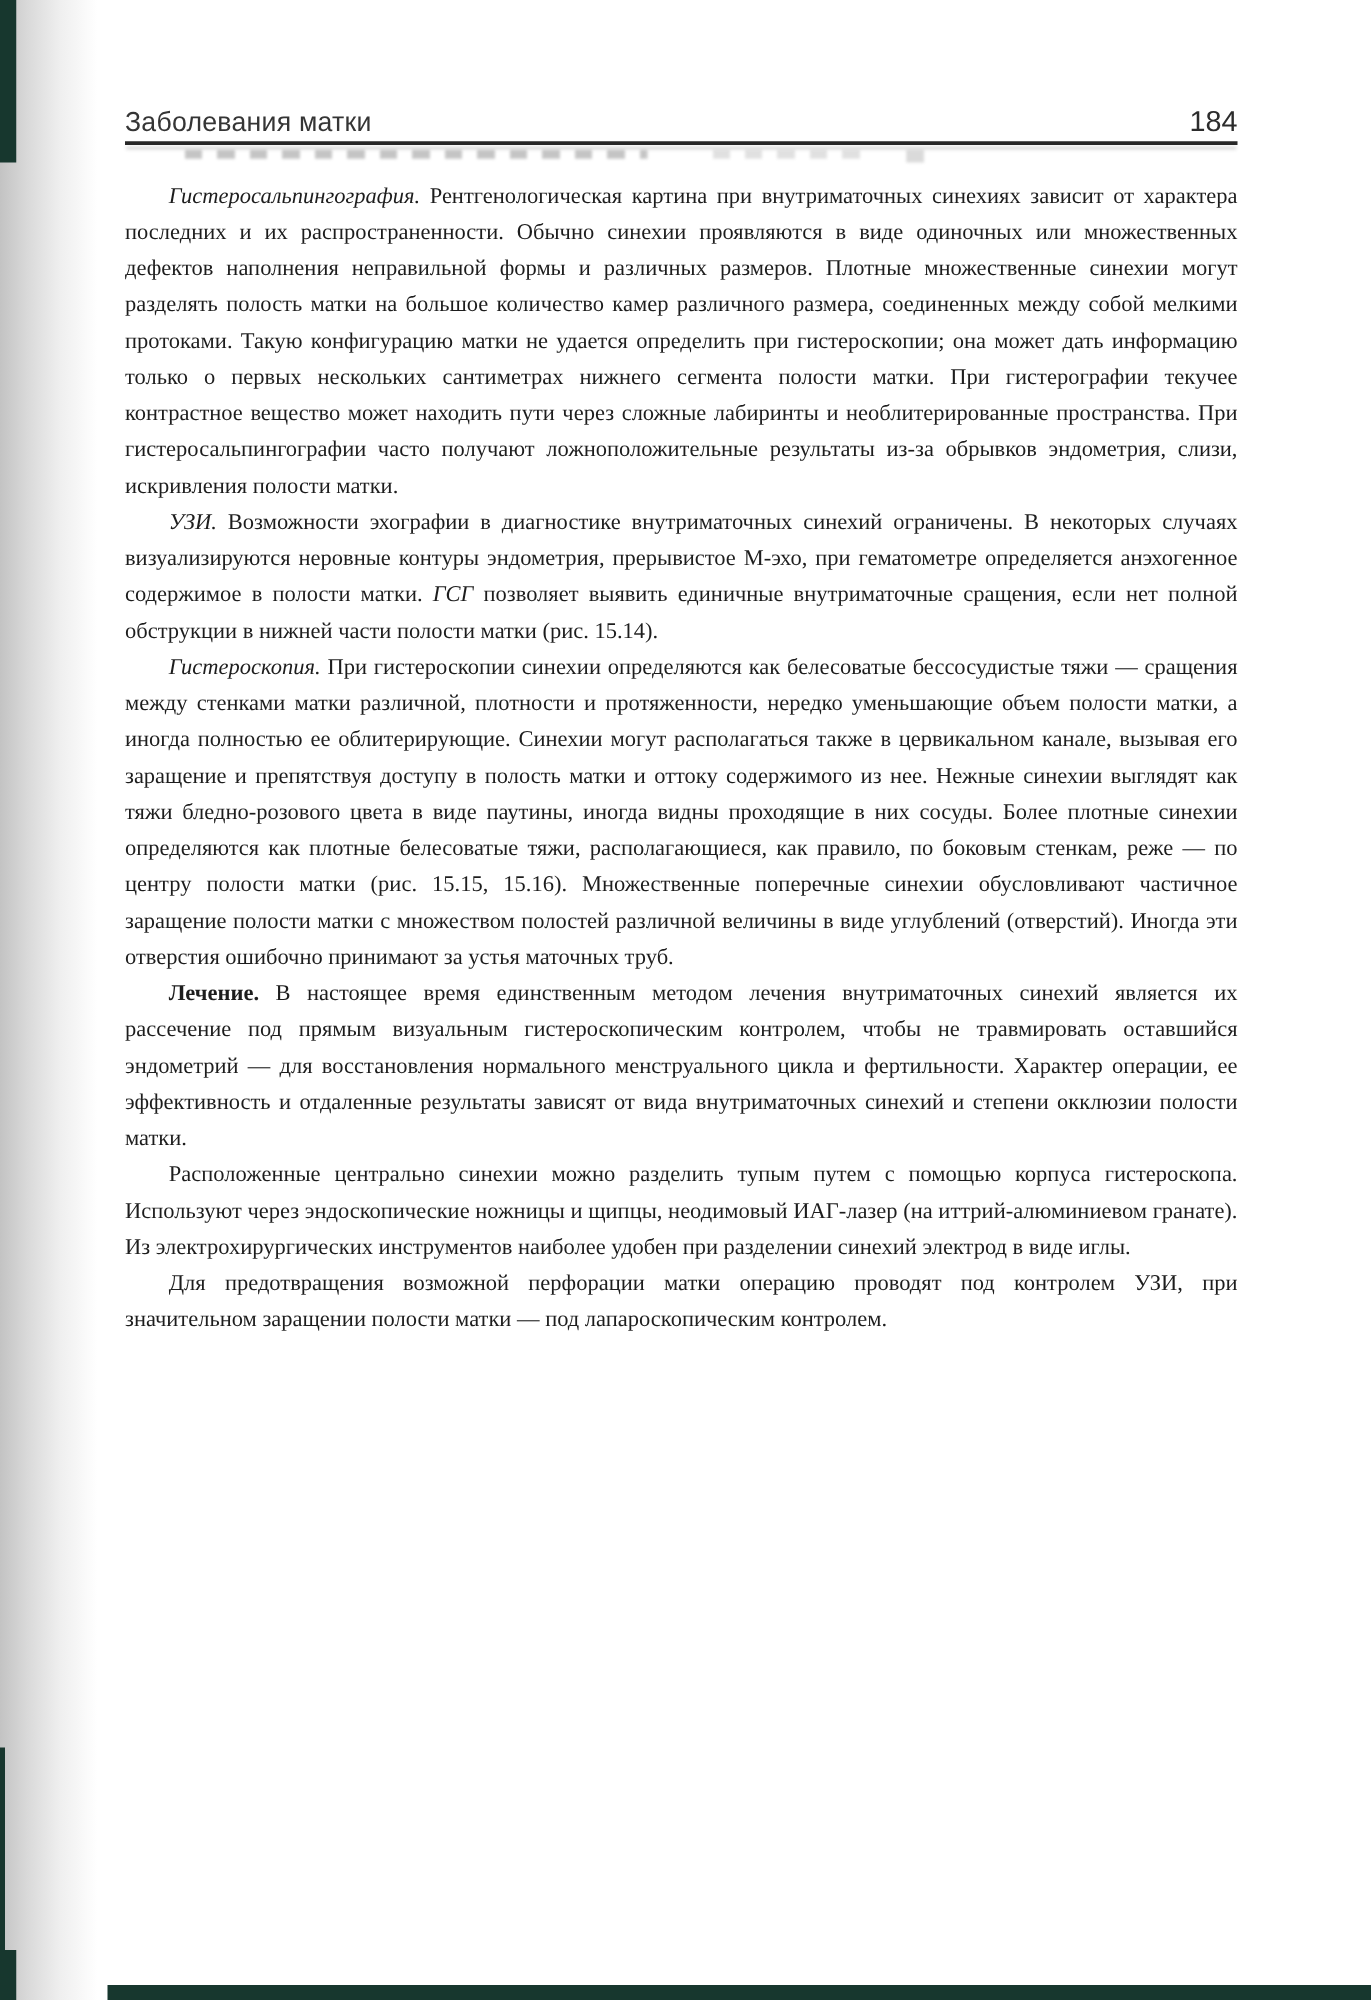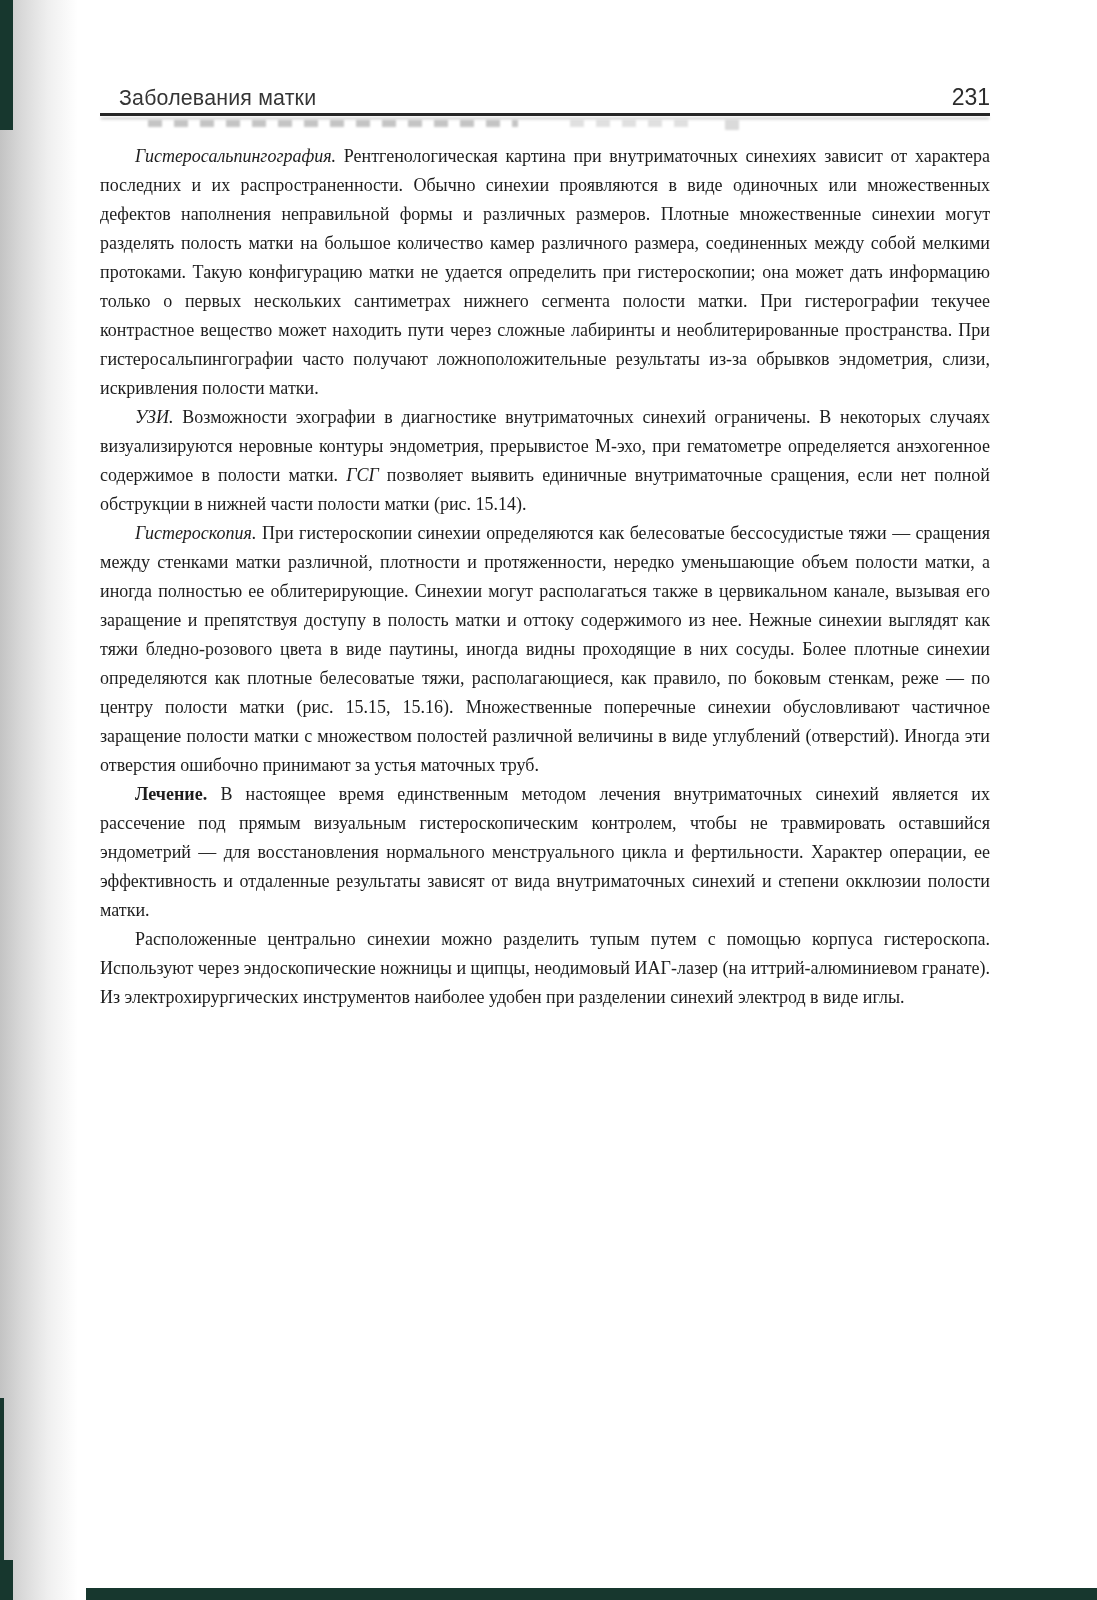--- a/index.html
+++ b/index.html
@@ -34,21 +34,20 @@
   .running-head {
     position: absolute;
     left: 100px;
     right: 107px;
     top: 84px;
     display: flex;
     justify-content: space-between;
     align-items: center;
     font-family: "Liberation Sans", sans-serif;
     color: #353535;
-    margin-left: 19px;
   }
   .running-head .title {
     font-size: 22px;
     letter-spacing: 0.2px;
     transform: scaleX(0.97);
     transform-origin: left;
   }
   .running-head .pagenum {
     font-size: 23px;
     color: #2c2c2c;
@@ -98,21 +97,21 @@
 <div class="page">
 
   <div class="left-edge-shadow"></div>
   <div class="scan-bar top-left"></div>
   <div class="scan-bar left-thin"></div>
   <div class="scan-bar bottom-left"></div>
   <div class="scan-bar bottom"></div>
 
   <div class="running-head">
     <span class="title">Заболевания матки</span>
-    <span class="pagenum">231</span>
+    <span class="pagenum">184</span>
   </div>
   <div class="head-rule"></div>
   <div class="head-smudge s1"></div>
   <div class="head-smudge s2"></div>
   <div class="head-smudge s3"></div>
 
   <div class="body-text">
 
     <p>
       <span class="r-i">Гистеросальпингография.</span><span> Рентгенологическая картина при внутриматочных синехиях зависит от характера последних и их распространенности. Обычно синехии проявляются в виде одиночных или множественных дефектов наполнения неправильной формы и различных размеров. Плотные множественные синехии могут разделять полость матки на большое количество камер различного размера, соединенных между собой мелкими протоками. Такую конфигурацию матки не удается определить при гистероскопии; она может дать информацию только о первых нескольких сантиметрах нижнего сегмента полости матки. При гистерографии текучее контрастное вещество может находить пути через сложные лабиринты и необлитерированные пространства. При гистеросальпингографии часто получают ложноположительные результаты из-за обрывков эндометрия, слизи, искривления полости матки.</span>
@@ -127,16 +126,19 @@
     </p>
 
     <p>
       <span class="r-b">Лечение.</span><span> В настоящее время единственным методом лечения внутриматочных синехий является их рассечение под прямым визуальным гистероскопическим контролем, чтобы не травмировать оставшийся эндометрий — для восстановления нормального менструального цикла и фертильности. Характер операции, ее эффективность и отдаленные результаты зависят от вида внутриматочных синехий и степени окклюзии полости матки.</span>
     </p>
 
     <p>
       <span>Расположенные центрально синехии можно разделить тупым путем с помощью корпуса гистероскопа. Используют через эндоскопические ножницы и щипцы, неодимовый ИАГ-лазер (на иттрий-алюминиевом гранате). Из электрохирургических инструментов наиболее удобен при разделении синехий электрод в виде иглы.</span>
     </p>
 
+    <p>
+      <span>Для предотвращения возможной перфорации матки операцию проводят под контролем УЗИ, при значительном заращении полости матки — под лапароскопическим контролем.</span>
+    </p>
 
   </div>
 
 </div>
 
 </body></html>

